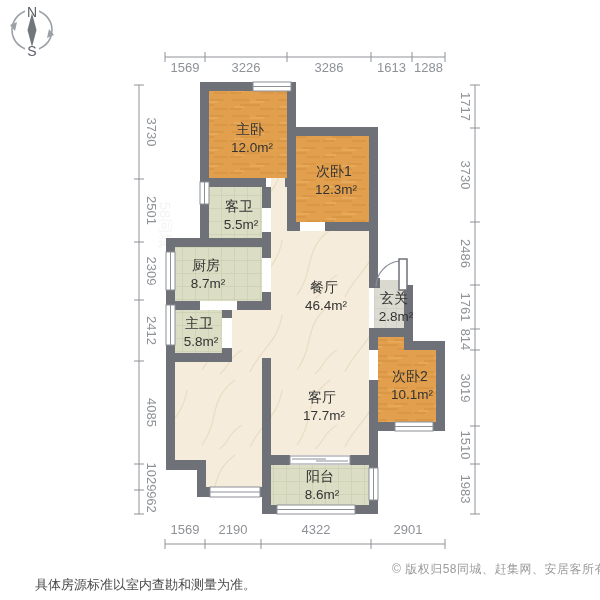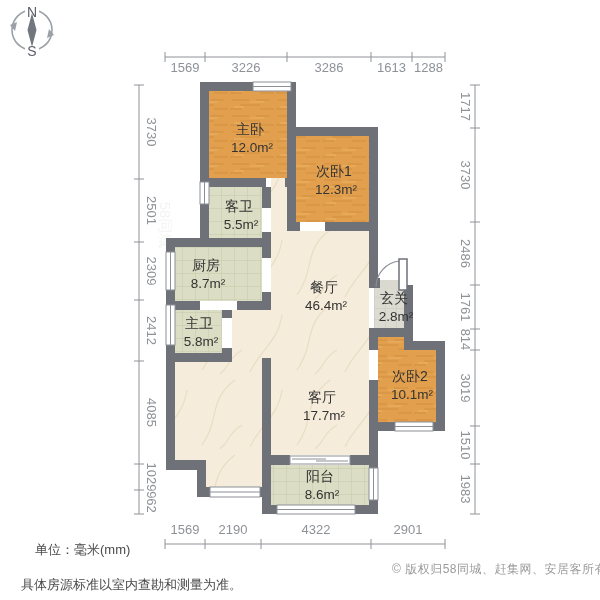--- a/index.html
+++ b/index.html
@@ -209,16 +209,15 @@
         <rect x="25" y="4" width="14" height="11" fill="#fff"></rect>
         <rect x="25" y="45" width="14" height="12" fill="#fff"></rect>
         <polygon points="10,25 17,22 15,31" fill="#9aa0a6"></polygon>
         <polygon points="54,35 47,38 49,29" fill="#9aa0a6"></polygon>
         <polygon points="32,13 36.5,30 32,47 27.5,30" fill="#72767d"></polygon>
         <text x="32" y="17" font-size="14" fill="#5b5f66" text-anchor="middle" font-family="&quot;Liberation Serif&quot;,serif">N</text>
         <text x="32" y="56" font-size="14" fill="#5b5f66" text-anchor="middle" font-family="&quot;Liberation Serif&quot;,serif">S</text>
       </g>
     </svg>
 
-  <div class="footer-line" style="left:35px;top:541px;">单位：毫米(mm)</div>
-  <div class="footer-line" style="left:21px;top:576px;">具体房源标准以室内查勘和测量为准。</div>
+  <div class="footer-line" style="left:35px;top:576px;">具体房源标准以室内查勘和测量为准。</div>
   <div class="copyright" style="left:392px;top:561px;">© 版权归58同城、赶集网、安居客所有</div>
 </div>
 
 </body></html>

